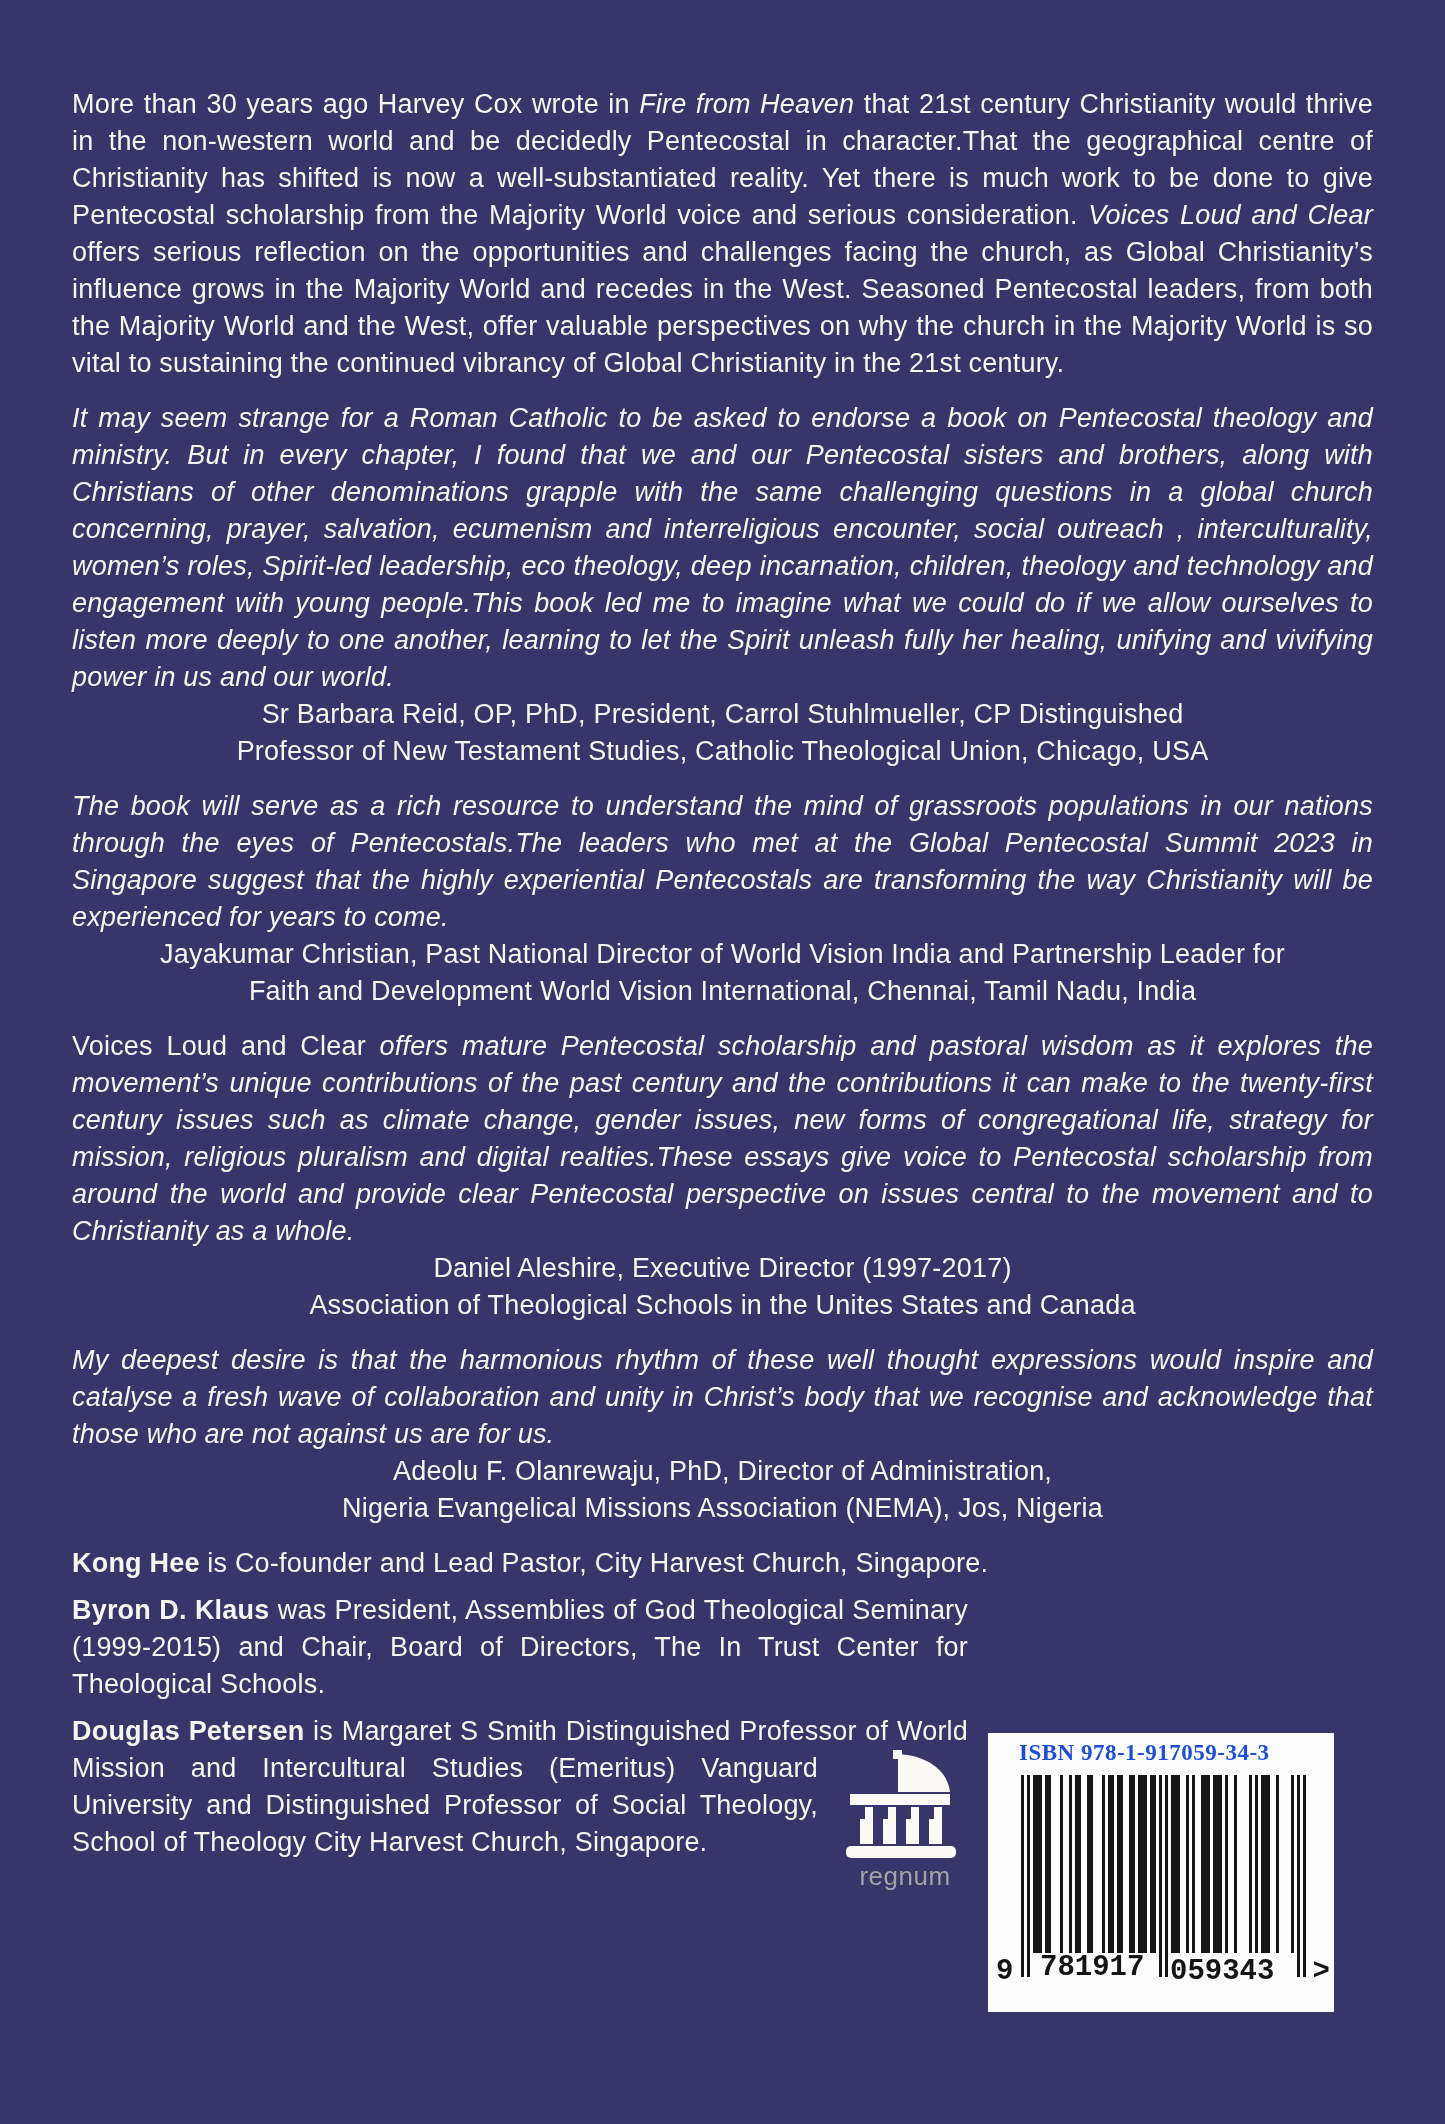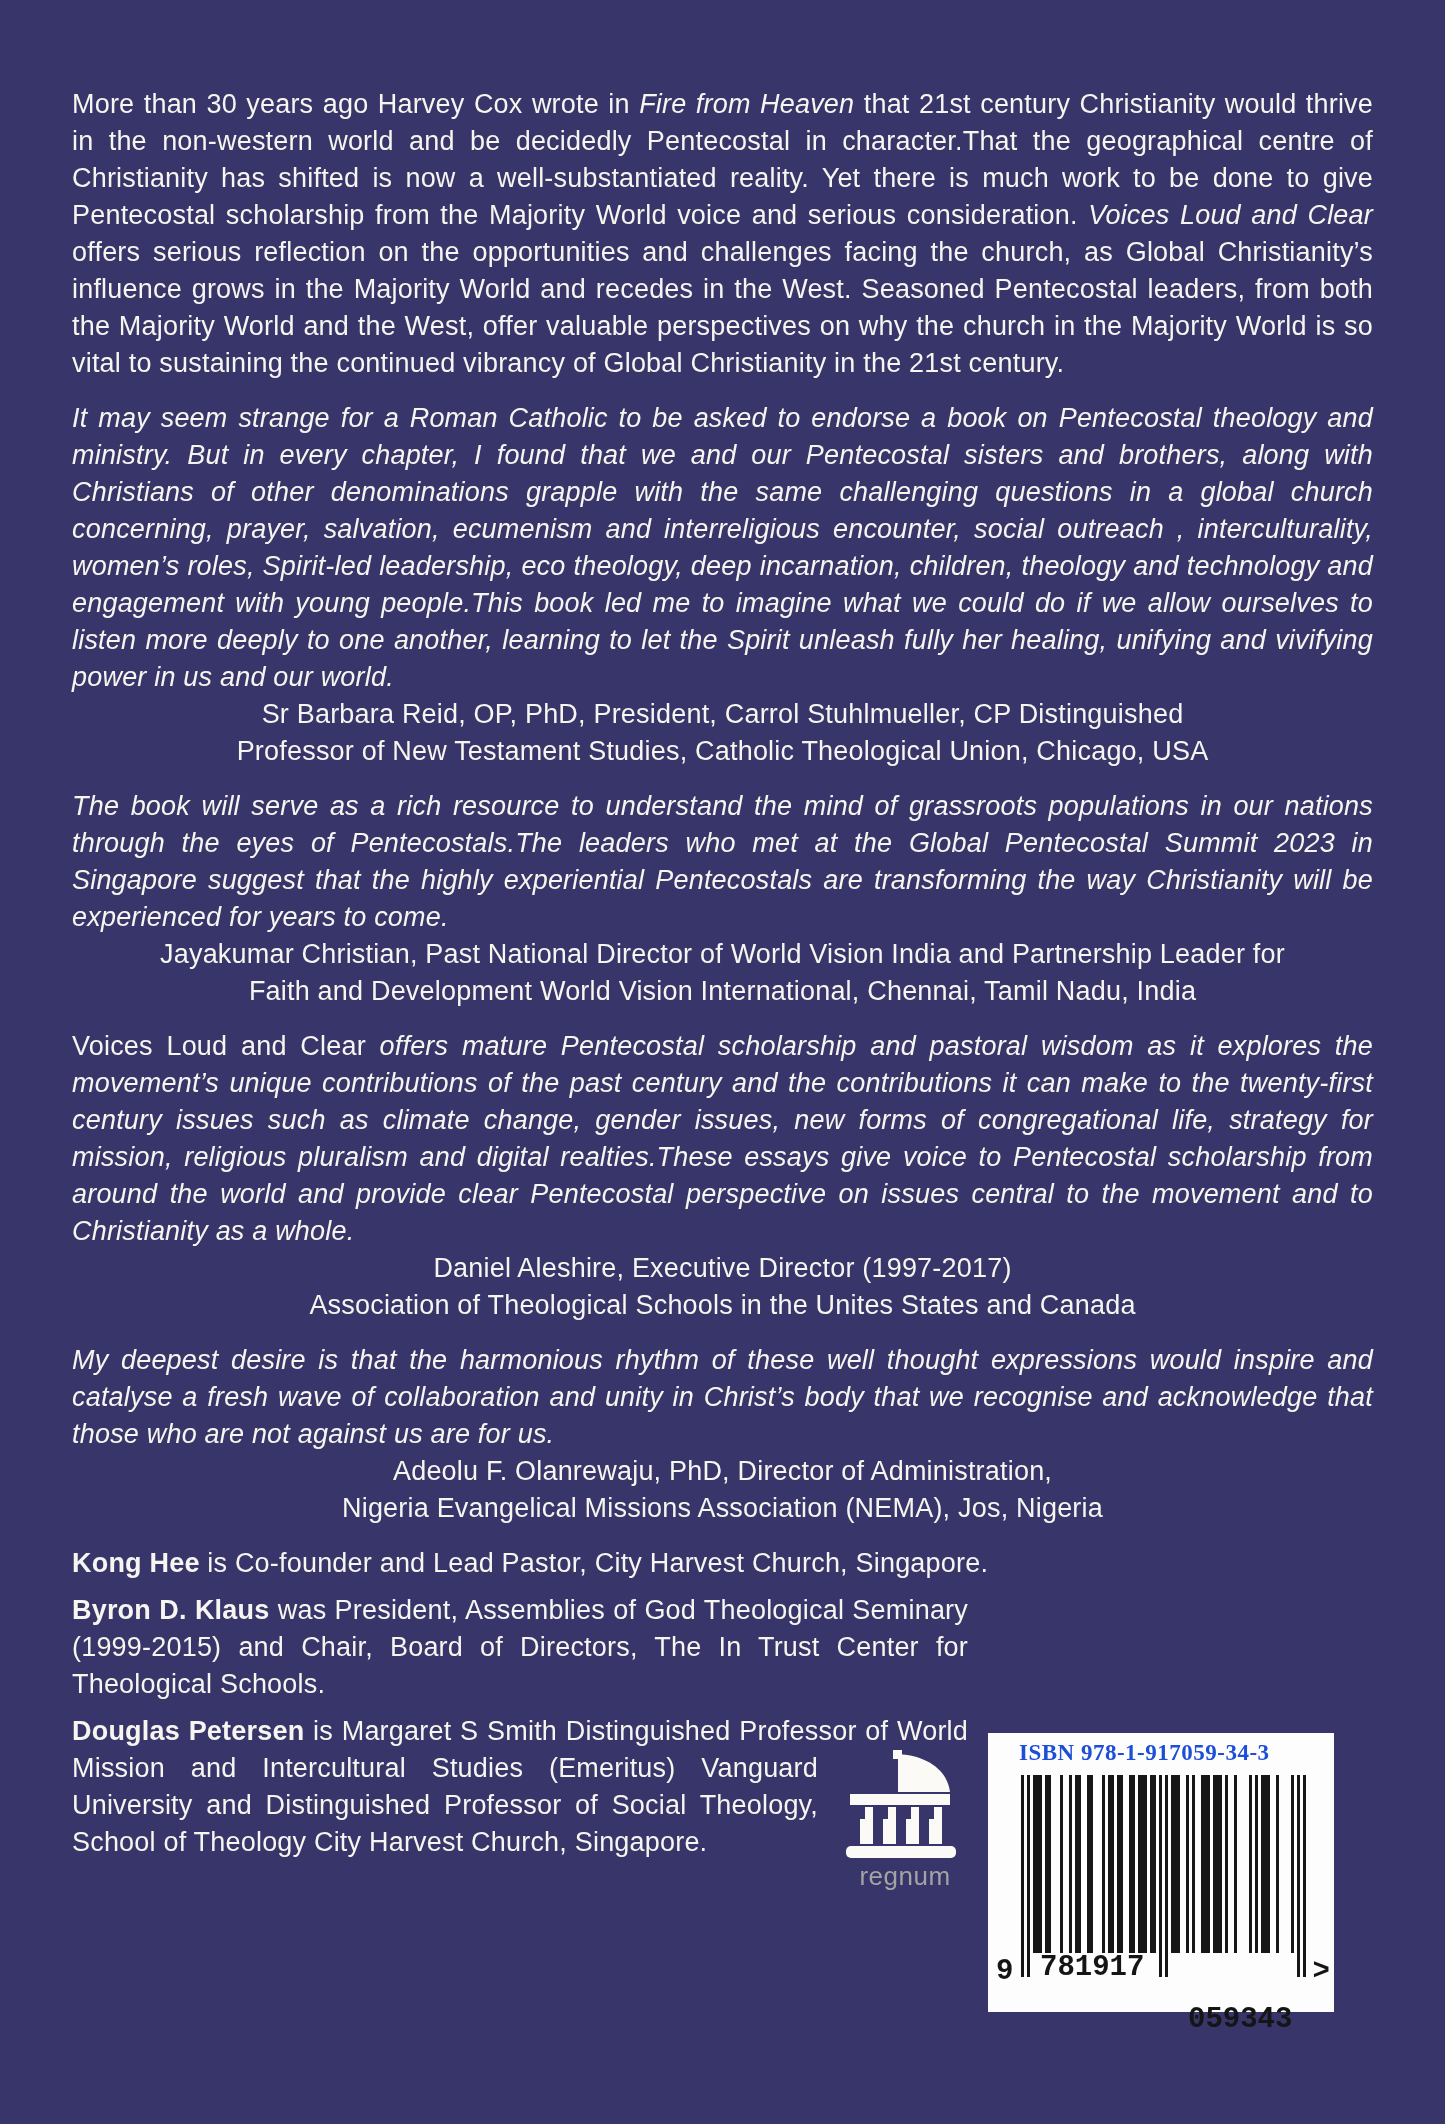--- a/index.html
+++ b/index.html
@@ -88,21 +88,21 @@
   .digits {
     position: absolute;
     top: 218px; left: 0; right: 0; height: 40px;
     font-family: "Liberation Mono", monospace;
     font-weight: 700;
     font-size: 29px;
     color: #151515;
   }
   .d-lead  { position: absolute; left: 8px;   top: 4px; }
   .d-g1    { position: absolute; left: 52px;  top: 0; }
-  .d-g2    { position: absolute; left: 200px; top: 4px; margin-top: 48px; }
+  .d-g2    { position: absolute; left: 182px; top: 4px; }
   .d-trail { position: absolute; right: 4px;  top: 4px; }
 </style>
 </head>
 <body>
 
 <div class="page">
 
   <div class="content">
 
     <p><span>More than 30 years ago Harvey Cox wrote in </span><span class="quote">Fire from Heaven</span><span> that 21st century Christianity would thrive in the non-western world and be decidedly Pentecostal in character.That the geographical centre of Christianity has shifted is now a well-substantiated reality. Yet there is much work to be done to give Pentecostal scholarship from the Majority World voice and serious consideration. </span><span class="quote">Voices Loud and Clear</span><span> offers serious reflection on the opportunities and challenges facing the church, as Global Christianity’s influence grows in the Majority World and recedes in the West. Seasoned Pentecostal leaders, from both the Majority World and the West, offer valuable perspectives on why the church in the Majority World is so vital to sustaining the continued vibrancy of Global Christianity in the 21st century.</span></p>

